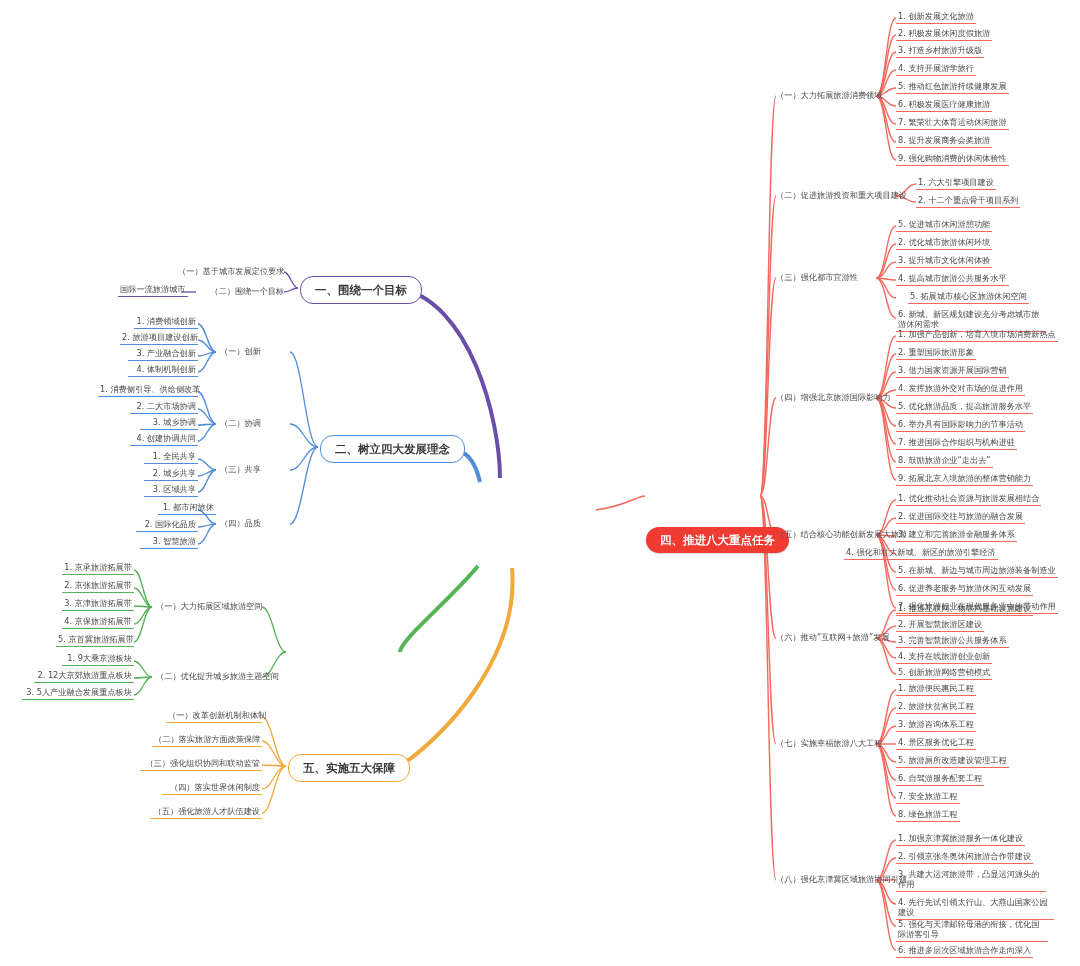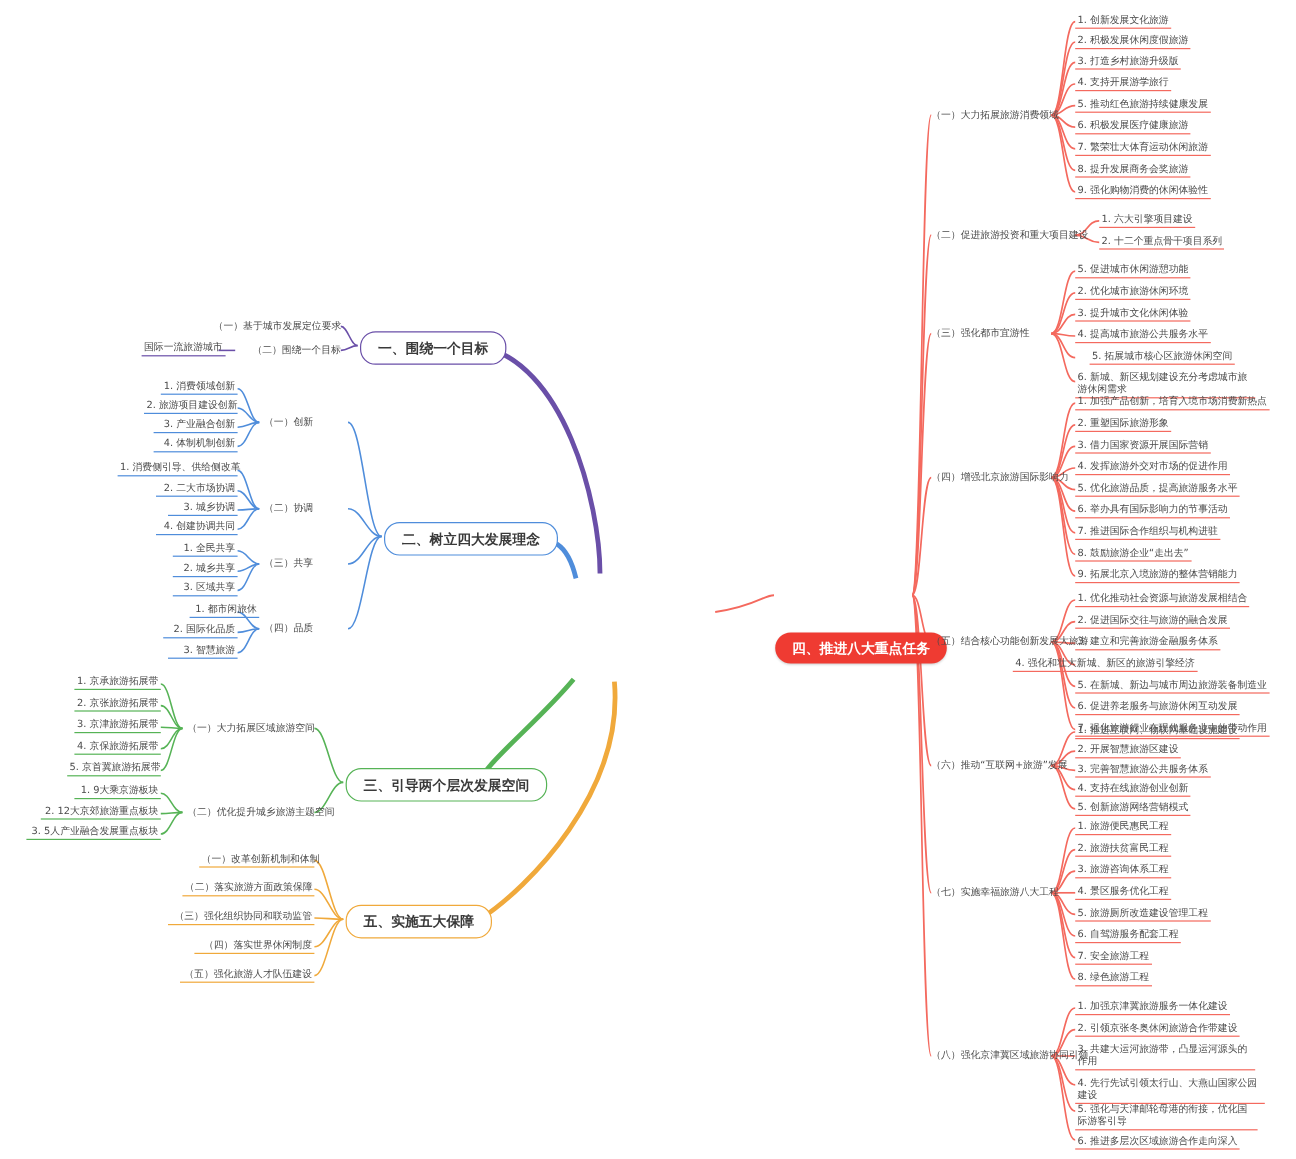--- a/index.html
+++ b/index.html
@@ -212,21 +212,20 @@
   <div class="node lbl" style="left:220px;top:464px;">（三）共享</div>
   <div class="node leaf u-blue ta-r" style="left:144px;top:451px;width:54px;">1. 全民共享</div>
   <div class="node leaf u-blue ta-r" style="left:144px;top:468px;width:54px;">2. 城乡共享</div>
   <div class="node leaf u-blue ta-r" style="left:144px;top:484px;width:54px;">3. 区域共享</div>
 
   <div class="node lbl" style="left:220px;top:518px;">（四）品质</div>
   <div class="node leaf u-blue ta-r" style="left:140px;top:502px;width:58px;margin-left:18px;">1. 都市闲旅休</div>
   <div class="node leaf u-blue ta-r" style="left:136px;top:519px;width:62px;">2. 国际化品质</div>
   <div class="node leaf u-blue ta-r" style="left:140px;top:536px;width:58px;">3. 智慧旅游</div>
 
-  <div class="node lvl1 c-green" style="left:288px;top:640px;">三、引导两个层次发展空间</div>
 
   <div class="node lbl" style="left:156px;top:601px;">（一）大力拓展区域旅游空间</div>
   <div class="node leaf u-green ta-r" style="left:62px;top:562px;width:72px;">1. 京承旅游拓展带</div>
   <div class="node leaf u-green ta-r" style="left:62px;top:580px;width:72px;">2. 京张旅游拓展带</div>
   <div class="node leaf u-green ta-r" style="left:62px;top:598px;width:72px;">3. 京津旅游拓展带</div>
   <div class="node leaf u-green ta-r" style="left:62px;top:616px;width:72px;">4. 京保旅游拓展带</div>
   <div class="node leaf u-green ta-r" style="left:56px;top:634px;width:78px;">5. 京首冀旅游拓展带</div>
 
   <div class="node lbl" style="left:156px;top:671px;">（二）优化提升城乡旅游主题空间</div>
   <div class="node leaf u-green ta-r" style="left:62px;top:653px;width:72px;">1. 9大乘京游板块</div>

